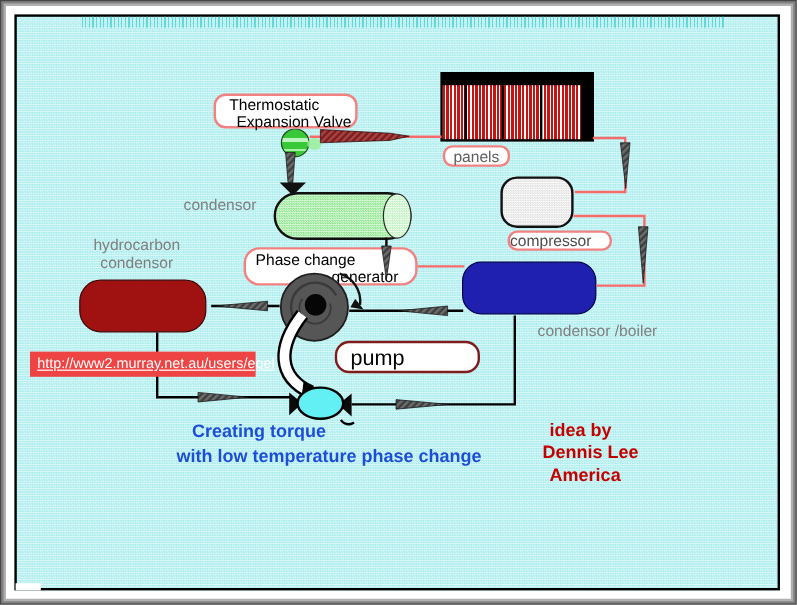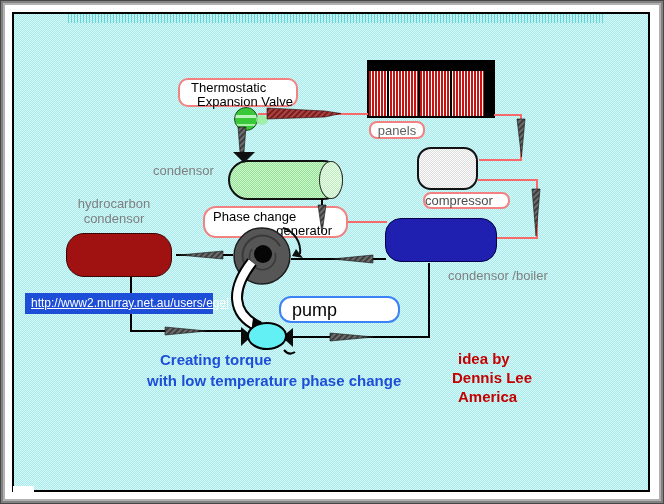--- a/index.html
+++ b/index.html
@@ -60,39 +60,39 @@
     color:#000;font-size:13px;line-height:14px;
   }
   #tev-box{left:178px;top:78px;width:120px;height:29px;padding-top:1px;}
   #tev-box .l1{padding-left:11px;}
   #tev-box .l2{padding-left:17px;}
   #panels-box{left:369px;top:121px;width:56px;height:18px;border-radius:8px;line-height:15px;text-align:center;color:#5f5f5f;}
   #compressor-box{left:423px;top:192px;width:87px;height:17px;border-radius:8px;line-height:14px;text-align:left;color:#4c4c4c;}
   #phase-box{left:203px;top:206px;width:145px;height:32px;border-radius:13px;padding-top:2px;}
   #phase-box .l1{padding-left:8px;}
   #phase-box .l2{text-align:right;padding-right:14px;}
-  #pump-box{left:279px;top:296px;width:121px;height:27px;border:2px solid #3b82f6;border-radius:12px;
+  #pump-box{left:279px;top:284px;width:121px;height:27px;border:2px solid #7f1d1d;border-radius:12px;
             font-size:18px;line-height:24px;padding-left:11px;}
 
   #overlay-svg{left:0;top:0;width:664px;height:504px;z-index:4;pointer-events:none;}
 
   .gray-label{z-index:5;color:#7f7f7f;font-size:13px;line-height:15px;}
   #receiver-label{left:153px;top:163px;}
   #hydrocarbon-label{left:58px;top:196px;width:112px;text-align:center;}
   #boiler-label{left:448px;top:268px;}
 
   .caption-line{z-index:5;color:#1d4ed8;font-weight:bold;font-size:15px;}
   #caption-1{left:160px;top:351px;}
   #caption-2{left:147px;top:372px;}
 
   #credit-block{left:452px;top:349px;z-index:5;color:#c40000;font-weight:bold;font-size:15px;line-height:19px;}
   #credit-block .in{padding-left:6px;}
 
   #url-banner{
-    left:25px;top:293px;width:188px;height:21px;z-index:6;background:#1d4ed8;
+    left:25px;top:293px;width:188px;height:21px;z-index:6;background:#ef4444;
     color:#ffffff;font-size:12px;line-height:21px;padding-left:6px;box-sizing:border-box;
     text-decoration:underline;cursor:pointer;
   }
   #bottom-notch{left:13px;top:486px;width:21px;height:6px;background:#fff;z-index:6;}
 </style>
 </head>
 <body>
 
 <div id="root">
 

